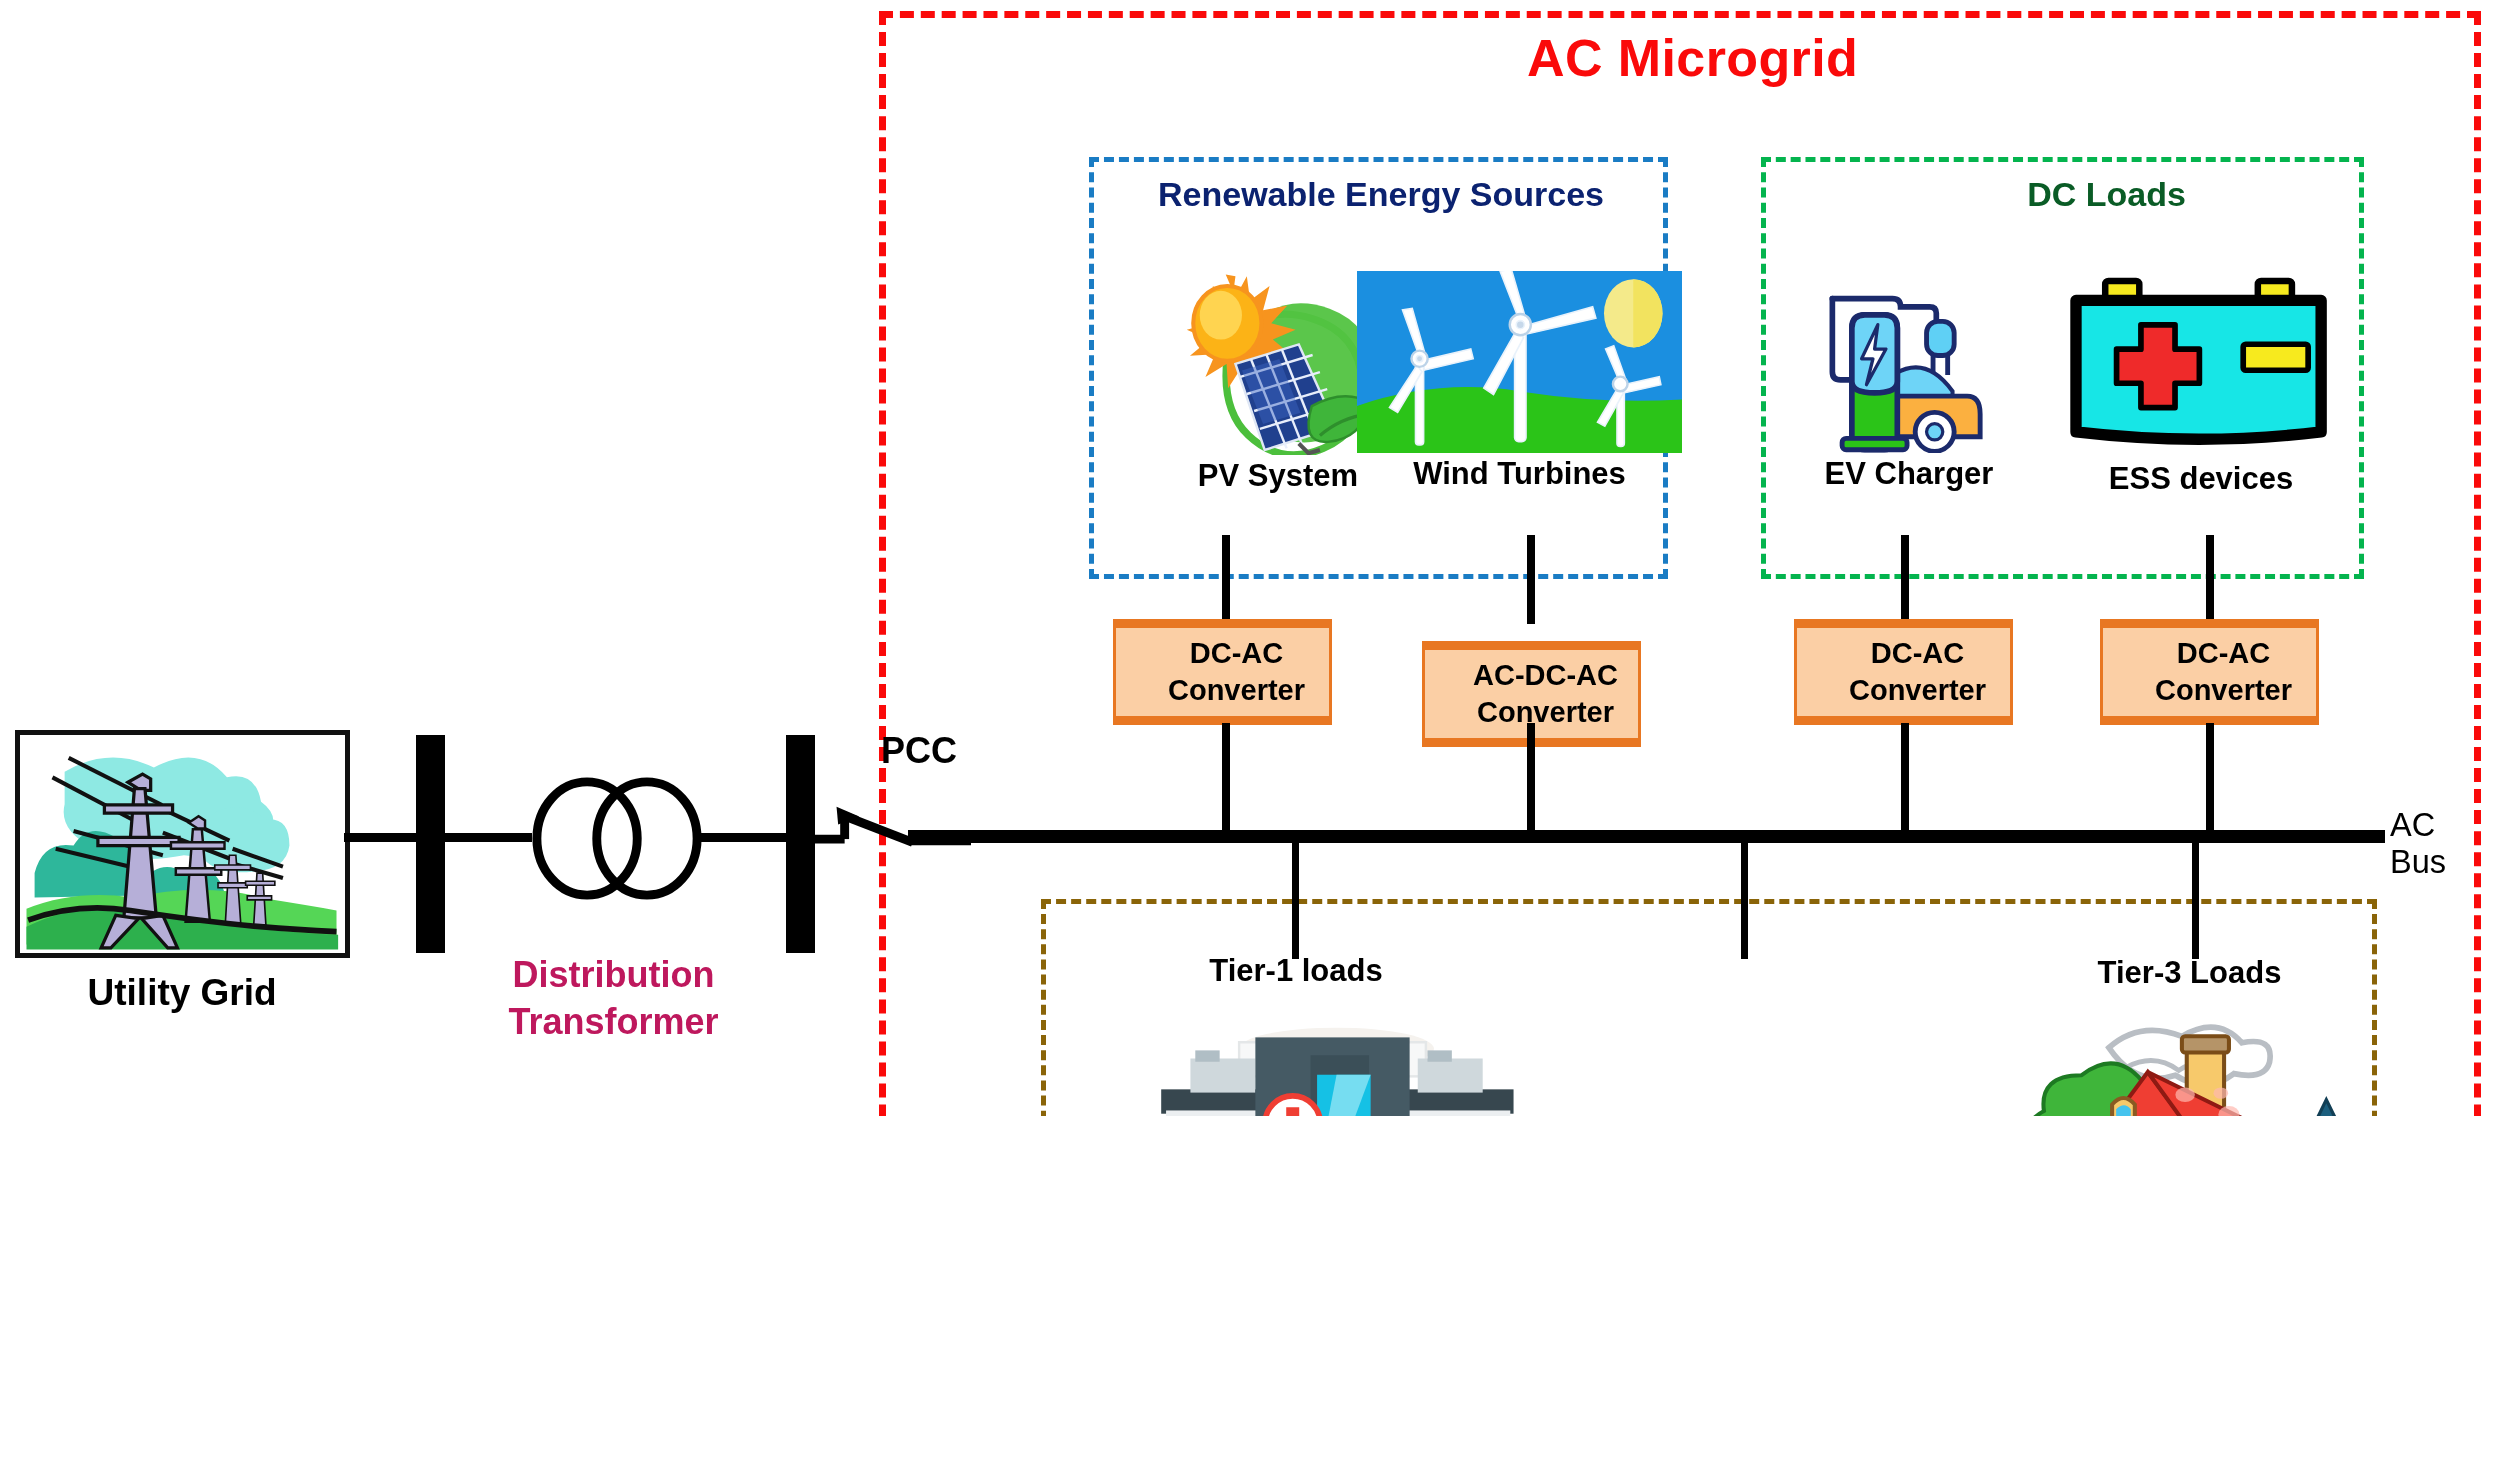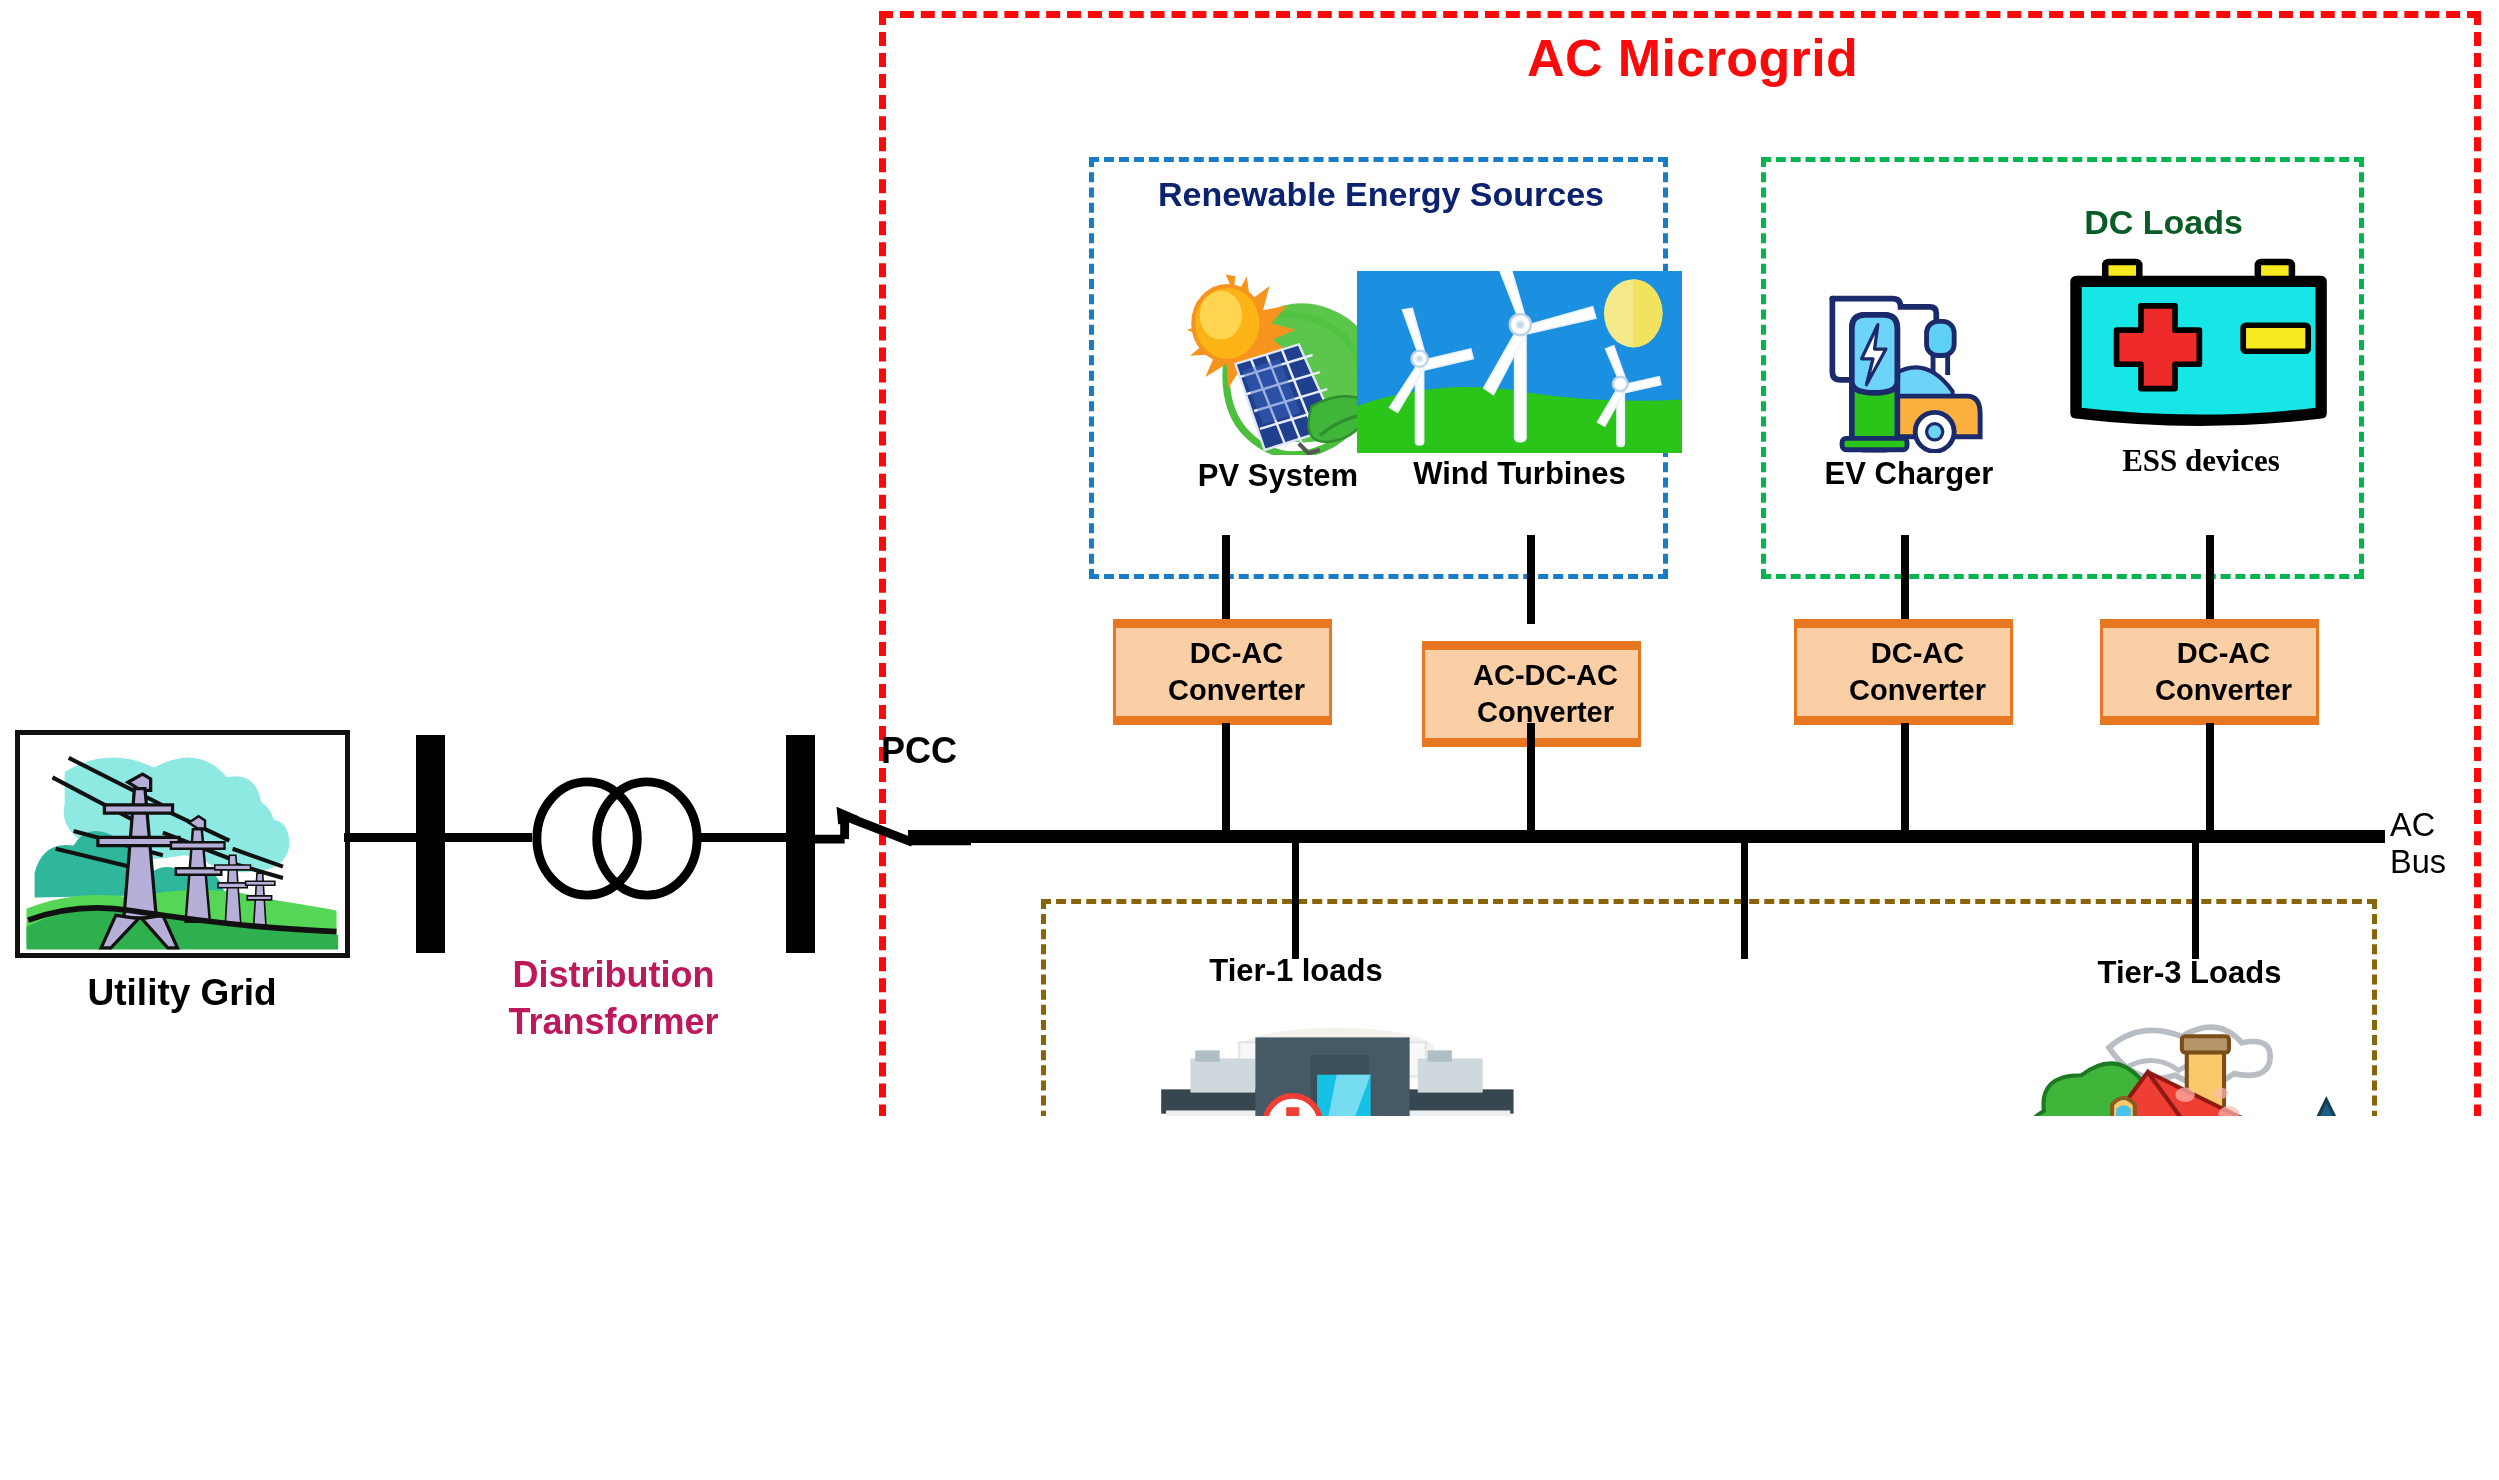--- a/index.html
+++ b/index.html
@@ -30,22 +30,22 @@
     position:absolute;left:1113px;top:175px;width:536px;text-align:center;
     font-size:34px;font-weight:bold;color:#0b2270;
   }
 
   
   #dc-box{
     position:absolute;left:1761px;top:157px;width:603px;height:422px;
     border:5.7px dashed #04b44e;box-sizing:border-box;
   }
   #dc-title{
-    position:absolute;left:1879px;top:175px;width:569px;text-align:center;
-    font-size:34px;font-weight:bold;color:#0a5c26;margin-top:28px;
+    position:absolute;left:1822px;top:175px;width:569px;text-align:center;
+    font-size:34px;font-weight:bold;color:#0a5c26;
   }
 
   
   #ac-box{
     position:absolute;left:1041px;top:899px;width:1336px;height:524px;
     border:5.7px dashed #8a6408;box-sizing:border-box;
   }
   #ac-title{
     position:absolute;left:1041px;top:1332px;width:1336px;text-align:center;
     font-size:36px;font-weight:bold;color:#9a6c04;
@@ -251,21 +251,21 @@
       <circle cx="156" cy="198" r="24" fill="#fff" stroke="#1b2a6b" stroke-width="6"></circle>
       <circle cx="156" cy="198" r="10" fill="#6ed4f7" stroke="#1b2a6b" stroke-width="4"></circle>
       <rect x="54" y="54" width="56" height="166" rx="16" fill="#2bc418" stroke="#1b2a6b" stroke-width="7"></rect>
       <path d="M54 70 q0 -16 16 -16 l24 0 q16 0 16 16 l0 66 q0 14 -28 14 q-28 0 -28 -14 z" fill="#6ed4f7" stroke="#1b2a6b" stroke-width="7"></path>
       <path d="M86 66 L66 108 L80 108 L72 140 L96 96 L82 96 z" fill="#fff" stroke="#1b2a6b" stroke-width="4" stroke-linejoin="round"></path>
       <rect x="42" y="206" width="80" height="14" rx="5" fill="#2bc418" stroke="#1b2a6b" stroke-width="6"></rect>
     </svg>
     <div class="caption">EV Charger</div>
   </div>
 
-  <div class="cell" style="left:2059px;top:257px;width:284px;font-family:Liberation Serif, serif;">
+  <div class="cell" style="left:2059px;top:276px;width:284px;">
     <svg class="art" width="276" height="182" viewBox="0 0 340 224">
       <rect x="52" y="6" width="42" height="32" rx="4" fill="#f7ea1e" stroke="#000" stroke-width="8"></rect>
       <rect x="240" y="6" width="42" height="32" rx="4" fill="#f7ea1e" stroke="#000" stroke-width="8"></rect>
       <path d="M16 30 L318 30 L318 192 q-150 18 -302 0 z" fill="#17e6e6" stroke="#000" stroke-width="14" stroke-linejoin="round"></path>
       <path d="M96 60 L138 60 L138 90 L168 90 L168 132 L138 132 L138 162 L96 162 L96 132 L66 132 L66 90 L96 90 z" fill="#ef2a2a" stroke="#000" stroke-width="7" stroke-linejoin="round"></path>
       <rect x="222" y="84" width="80" height="32" rx="3" fill="#f7ea1e" stroke="#000" stroke-width="7"></rect>
     </svg>
     <div class="caption">ESS devices</div>
   </div>
 

